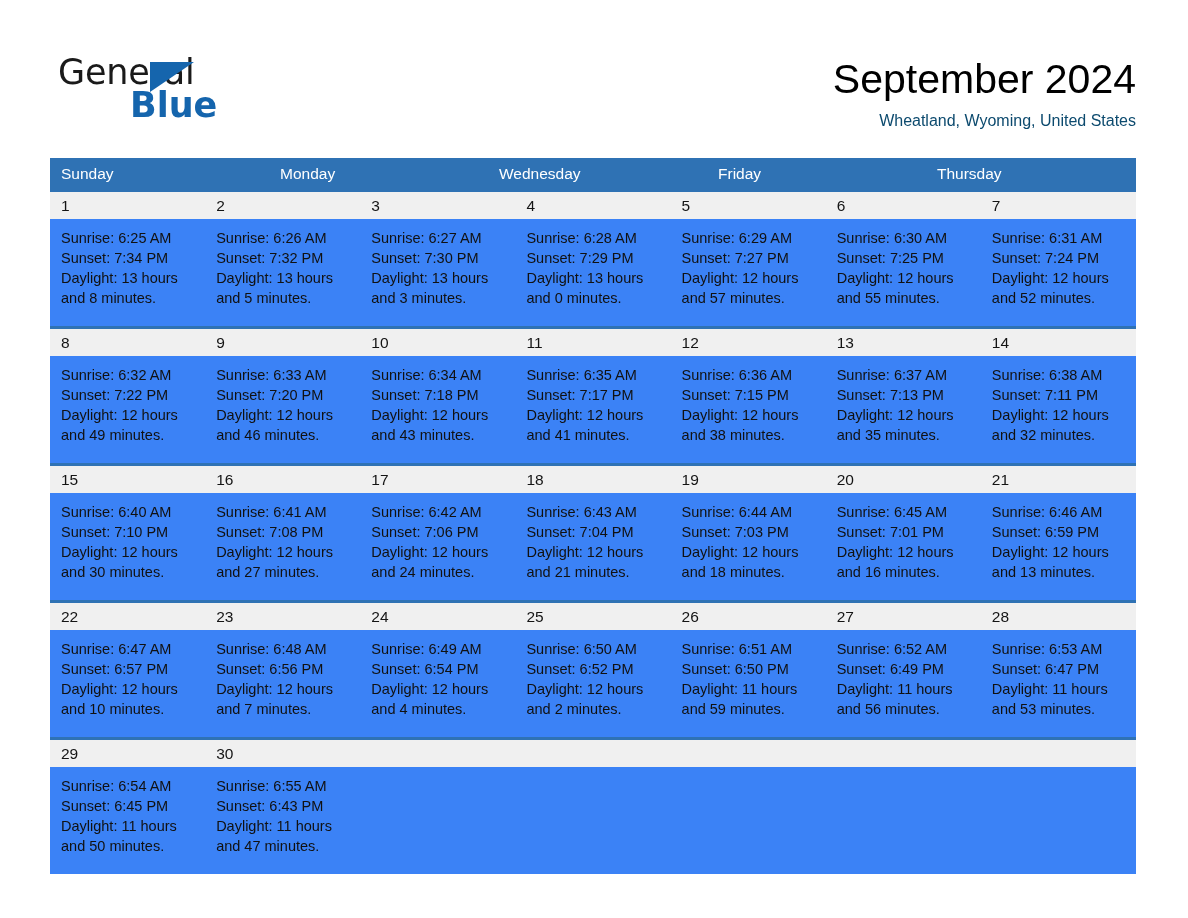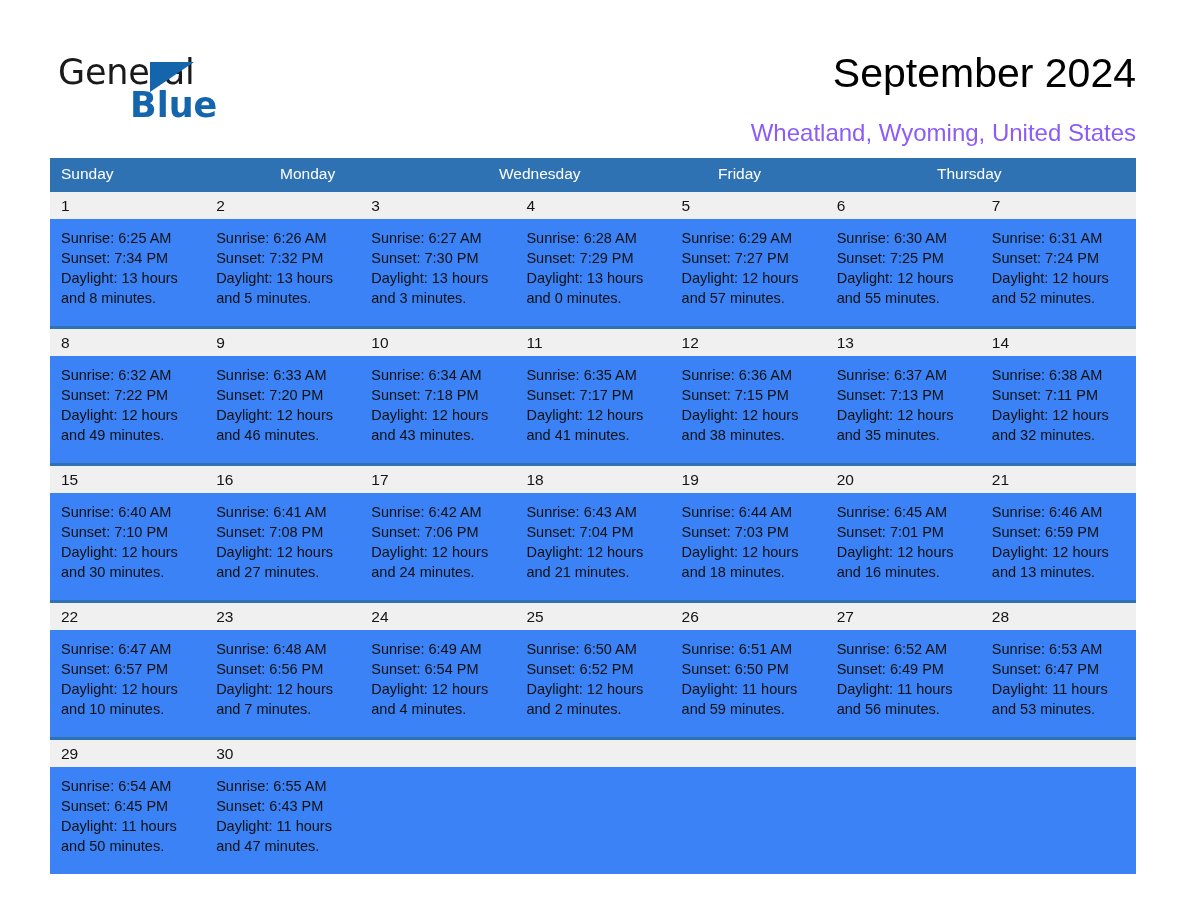--- a/index.html
+++ b/index.html
@@ -63,36 +63,36 @@
     font-size: 35px;
     color: #1565ad;
     font-family: "DejaVu Sans", sans-serif;
     font-weight: 700;
     line-height: 40px;
   }
 
   .title-block {
     position: absolute;
     right: 52px;
-    top: 48px;
+    top: 54px;
     text-align: right;
     width: 700px;
   }
   .cal-title {
     font-size: 41px;
     font-weight: 400;
     color: #000000;
     line-height: 50px;
     white-space: nowrap;
   }
   .cal-subtitle {
-    margin-top: 20px;
-    font-size: 24px;
+    margin-top: 2px;
+    font-size: 16px;
     font-weight: 400;
-    color: #8b5cf6;
+    color: #0c4a6e;
     line-height: 30px;
     white-space: nowrap;
   }
 
   
   .calendar {
     position: absolute;
     left: 50px;
     top: 158px;
     width: 1086px;

